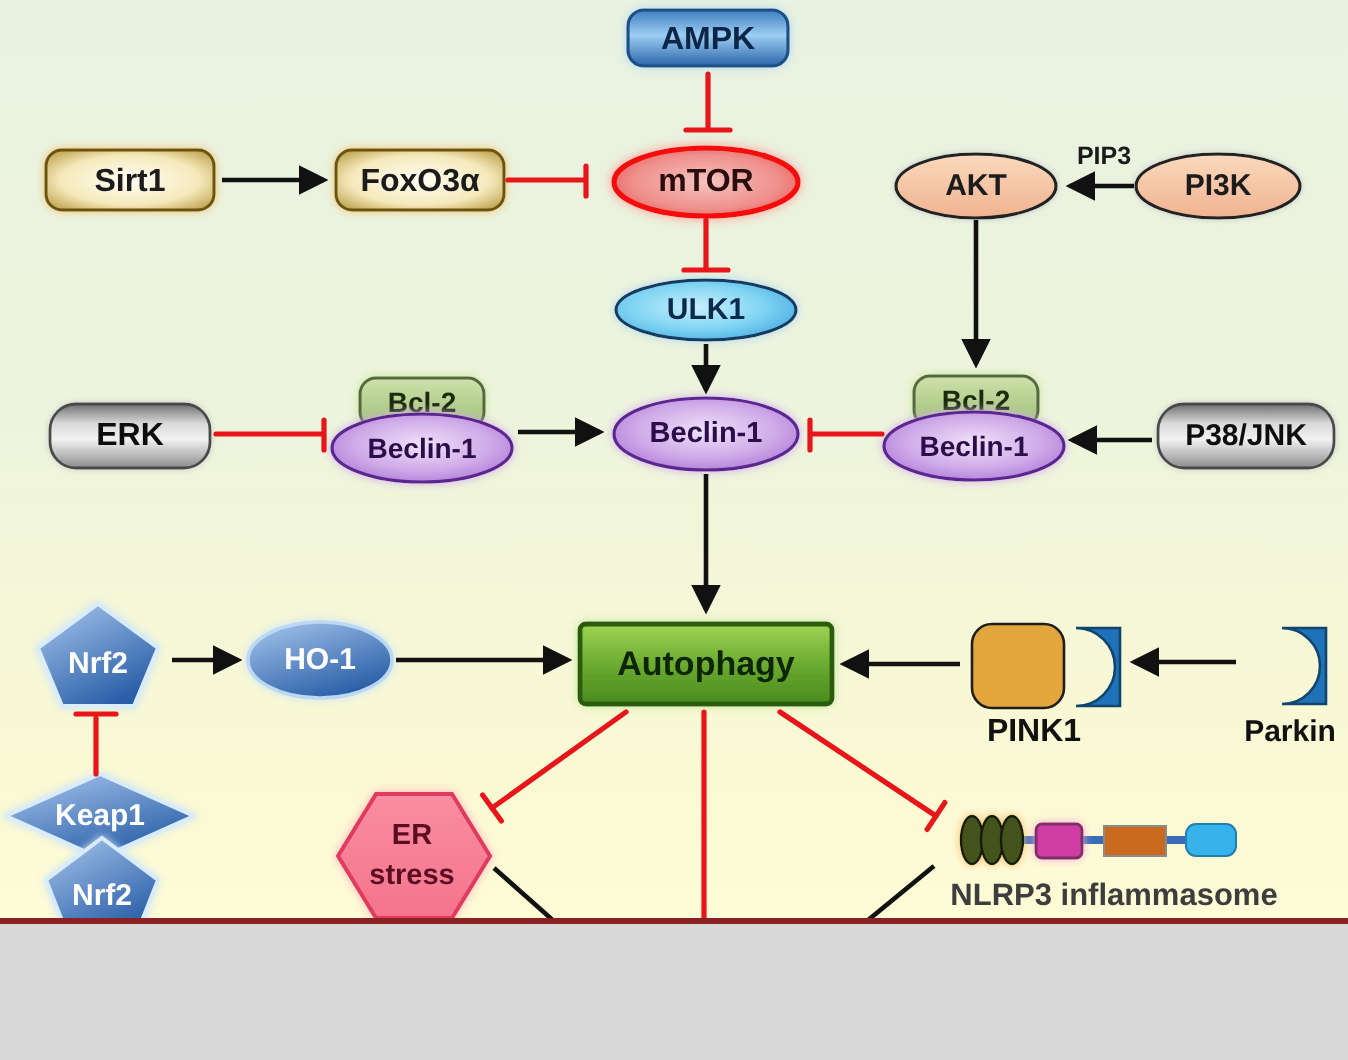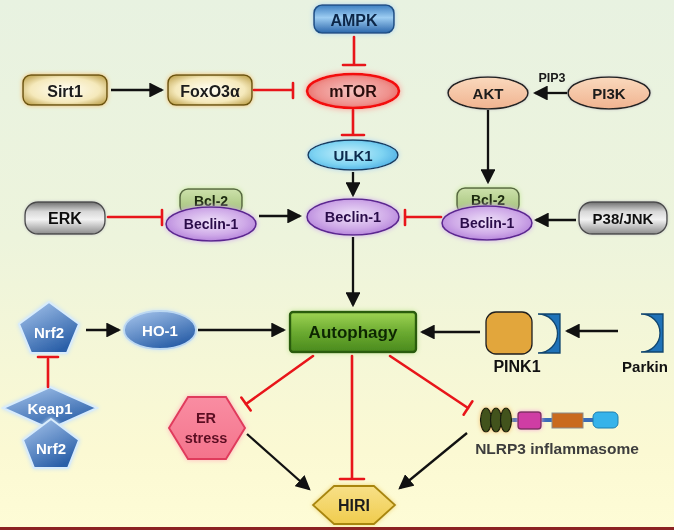--- a/index.html
+++ b/index.html
@@ -1,18 +1,18 @@
 <!DOCTYPE html>
 <html><head>
 <meta charset="utf-8">
 <style>
   html,body{margin:0;padding:0;background:#d8d8d8;}
   #canvas{
     position:relative;
-    width:674px;height:530px;
+    width:674px;height:462px;
     overflow:hidden;
     background:linear-gradient(to bottom,#e8f2e1 0%,#edf4dc 45%,#fbf9d3 85%,#fefcd6 100%);
     font-family:"Liberation Sans",sans-serif;
   }
   #bottom-rule{
     position:absolute;left:0;bottom:0;width:674px;height:3px;
     background:#8b2222;
   }
   svg{position:absolute;left:0;top:0;}
   svg text{

